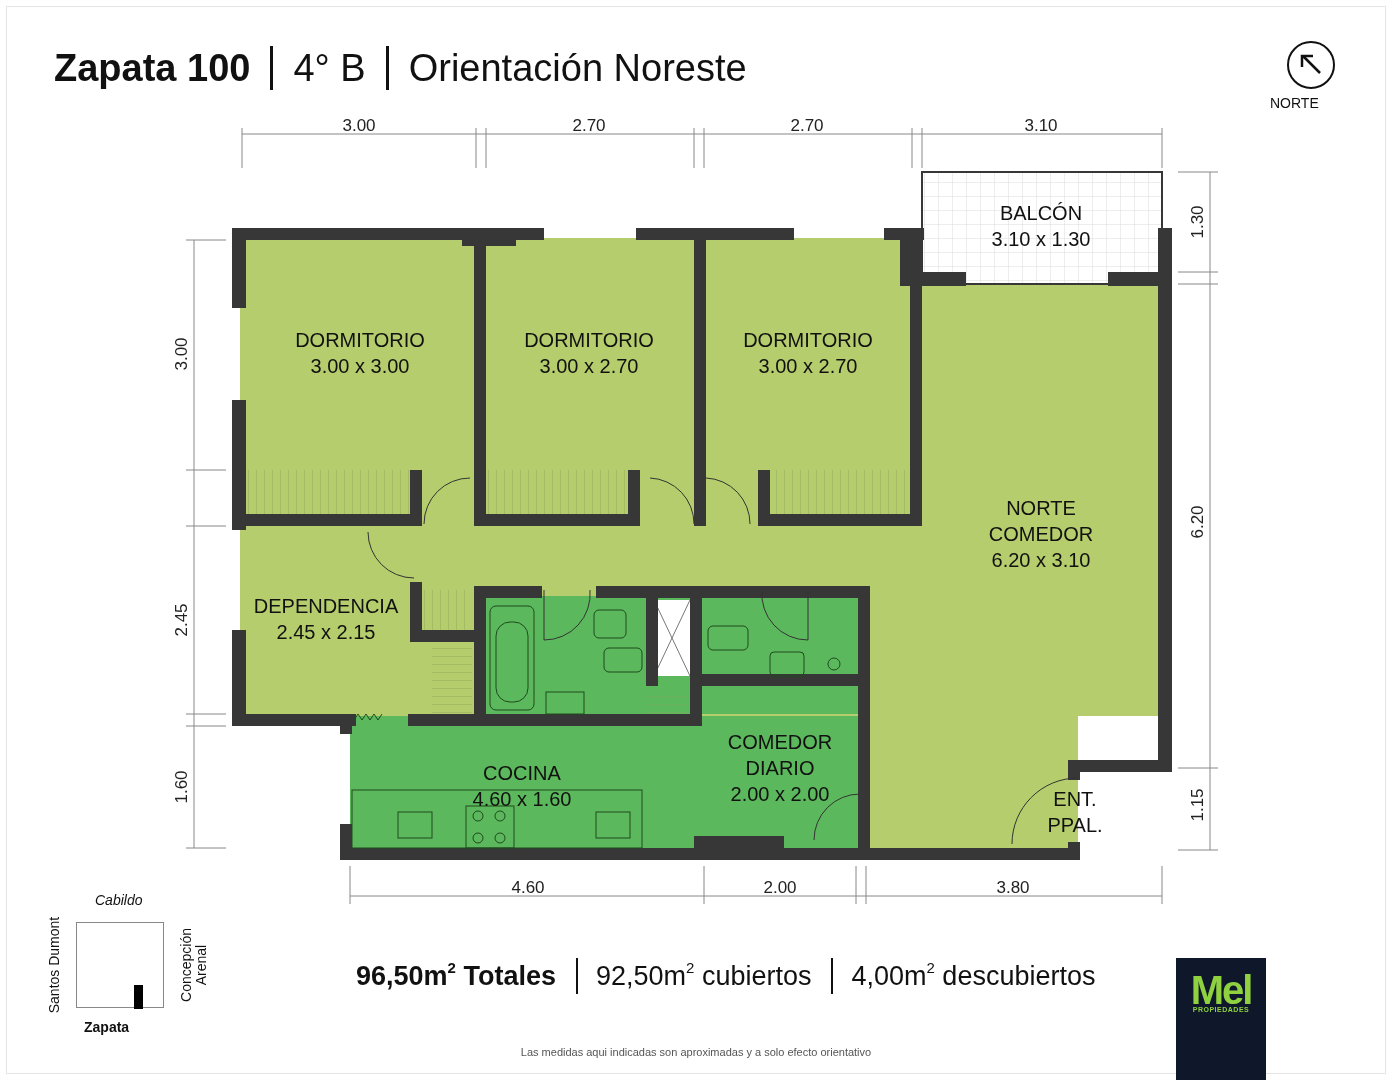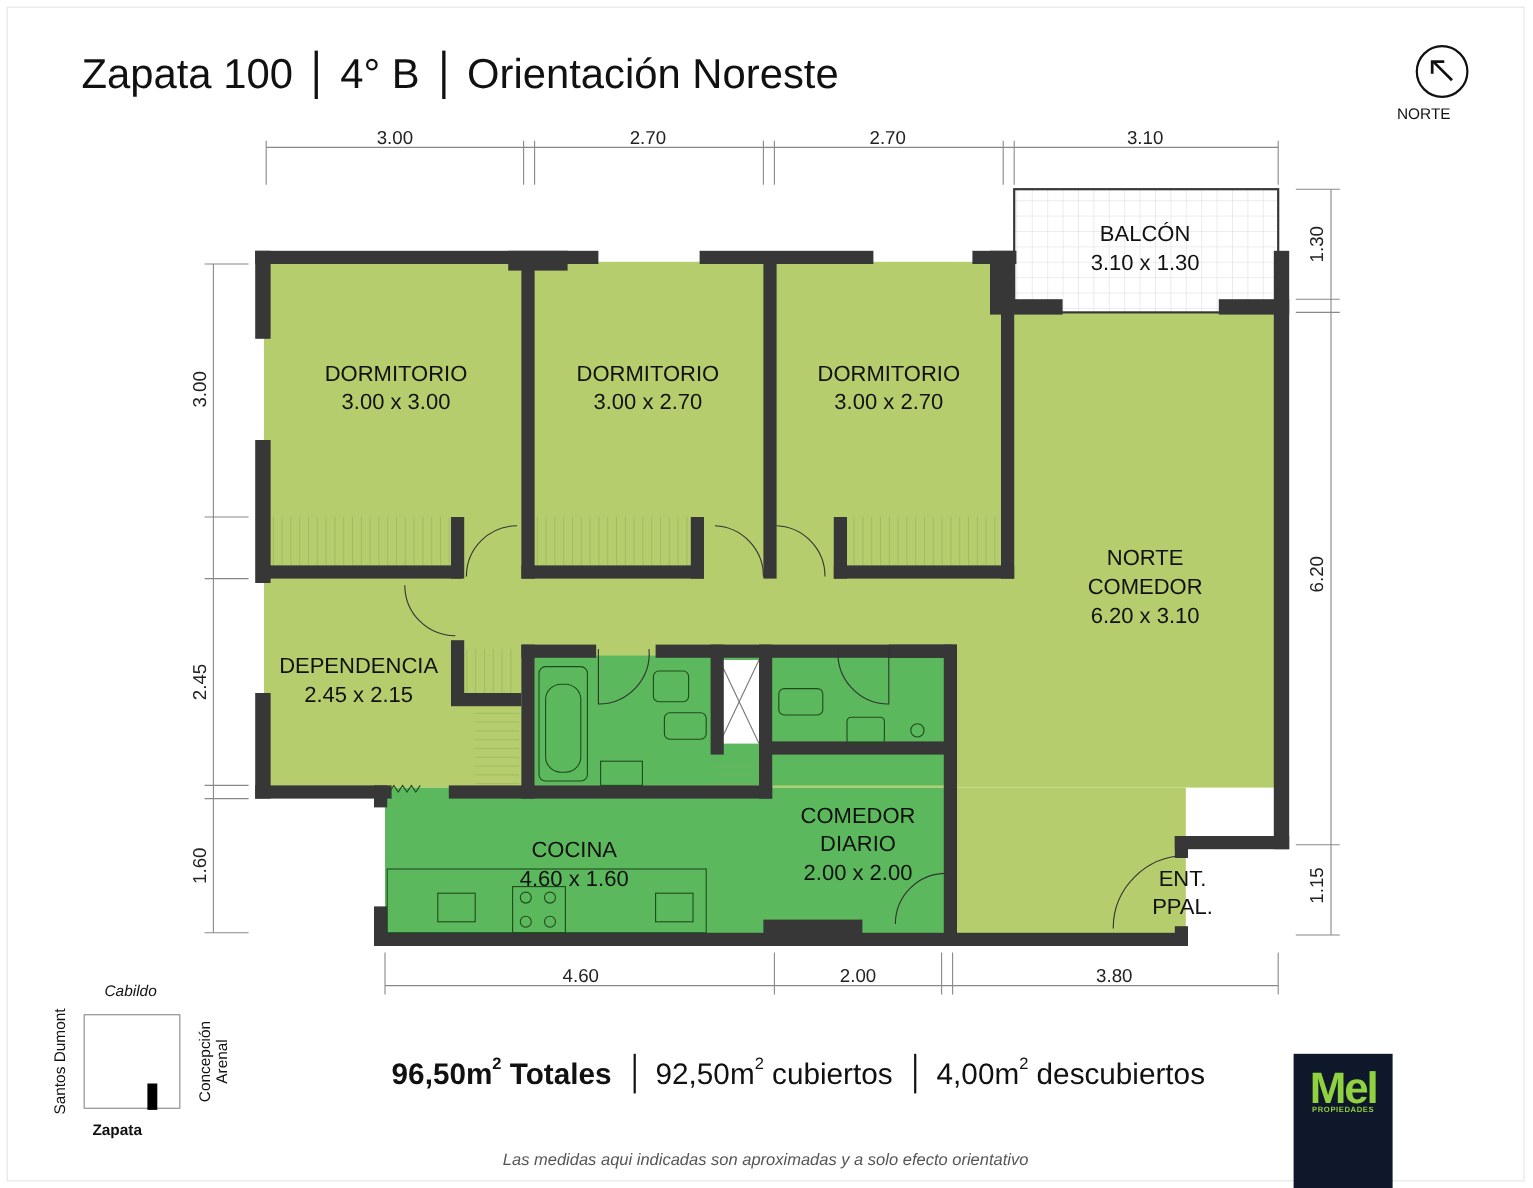--- a/index.html
+++ b/index.html
@@ -1,37 +1,37 @@
 <!DOCTYPE html>
 <html><head>
 <meta charset="utf-8">
 <style>
   html,body{margin:0;padding:0;background:#ffffff;}
   body{width:1394px;height:1080px;position:relative;overflow:hidden;font-family:"Liberation Sans",sans-serif;color:#111;}
   .frame{position:absolute;left:6px;top:6px;width:1380px;height:1068px;border:1px solid #e4e4e4;box-sizing:border-box;}
   .title{position:absolute;left:54px;top:44px;font-size:38px;line-height:48px;white-space:nowrap;display:flex;align-items:center;}
-  .title .b{font-weight:normal;margin-left:20px;}
+  .title .b{font-weight:bold;}
   .title .sep{display:inline-block;width:3px;height:44px;background:#111;margin:0 20px;}
   .compass{position:absolute;left:1286px;top:40px;width:50px;height:50px;}
   .compass-label{position:absolute;left:1270px;top:95px;width:86px;text-align:left;font-size:14px;}
   svg.plan{position:absolute;left:0;top:0;}
   .lbl{position:absolute;text-align:center;font-size:20px;line-height:26px;white-space:nowrap;transform:translateX(-50%);}
   .dim{position:absolute;font-size:17px;white-space:nowrap;transform:translateX(-50%);color:#222;}
   .dimv{position:absolute;font-size:17px;white-space:nowrap;color:#222;transform:translate(-50%,-50%) rotate(-90deg);}
   .loc-top{position:absolute;left:95px;top:892px;font-size:14px;font-style:italic;}
   .loc-box{position:absolute;left:76px;top:922px;width:88px;height:86px;border:1px solid #888;box-sizing:border-box;}
   .loc-bar{position:absolute;left:134px;top:985px;width:9px;height:24px;background:#000;}
   .loc-left{position:absolute;left:54px;top:965px;font-size:14px;transform:translate(-50%,-50%) rotate(-90deg);white-space:nowrap;}
   .loc-right{position:absolute;left:194px;top:965px;font-size:14px;line-height:15px;text-align:center;transform:translate(-50%,-50%) rotate(-90deg);white-space:nowrap;}
   .loc-bottom{position:absolute;left:84px;top:1019px;font-size:14px;font-weight:bold;}
   .area{position:absolute;left:356px;top:958px;font-size:27px;white-space:nowrap;display:flex;align-items:center;}
   .area sup{font-size:15px;vertical-align:top;position:relative;top:-2px;}
   .area .sep{display:inline-block;width:2px;height:36px;background:#111;margin:0 18px 0 20px;}
   .area .b{font-weight:bold;}
-  .disclaimer{position:absolute;left:696px;top:1046px;transform:translateX(-50%);font-size:15px;color:#555;white-space:nowrap;font-style:italic;}
+  .disclaimer{position:absolute;left:696px;top:1046px;transform:translateX(-50%);font-size:11px;color:#555;white-space:nowrap;}
   .logo{position:absolute;left:1176px;top:958px;width:90px;height:132px;background:#0f172a;}
   .logo-mark{position:absolute;left:0;top:12px;width:90px;text-align:center;color:#8fd13f;font-weight:bold;font-size:40px;letter-spacing:-2px;line-height:40px;}
   .logo-sub{position:absolute;left:0;top:48px;width:90px;text-align:center;color:#8fd13f;font-weight:bold;font-size:7px;letter-spacing:0.5px;}
 </style>
 </head>
 <body>
 
 <div class="frame"></div>
 
 <div class="title">

